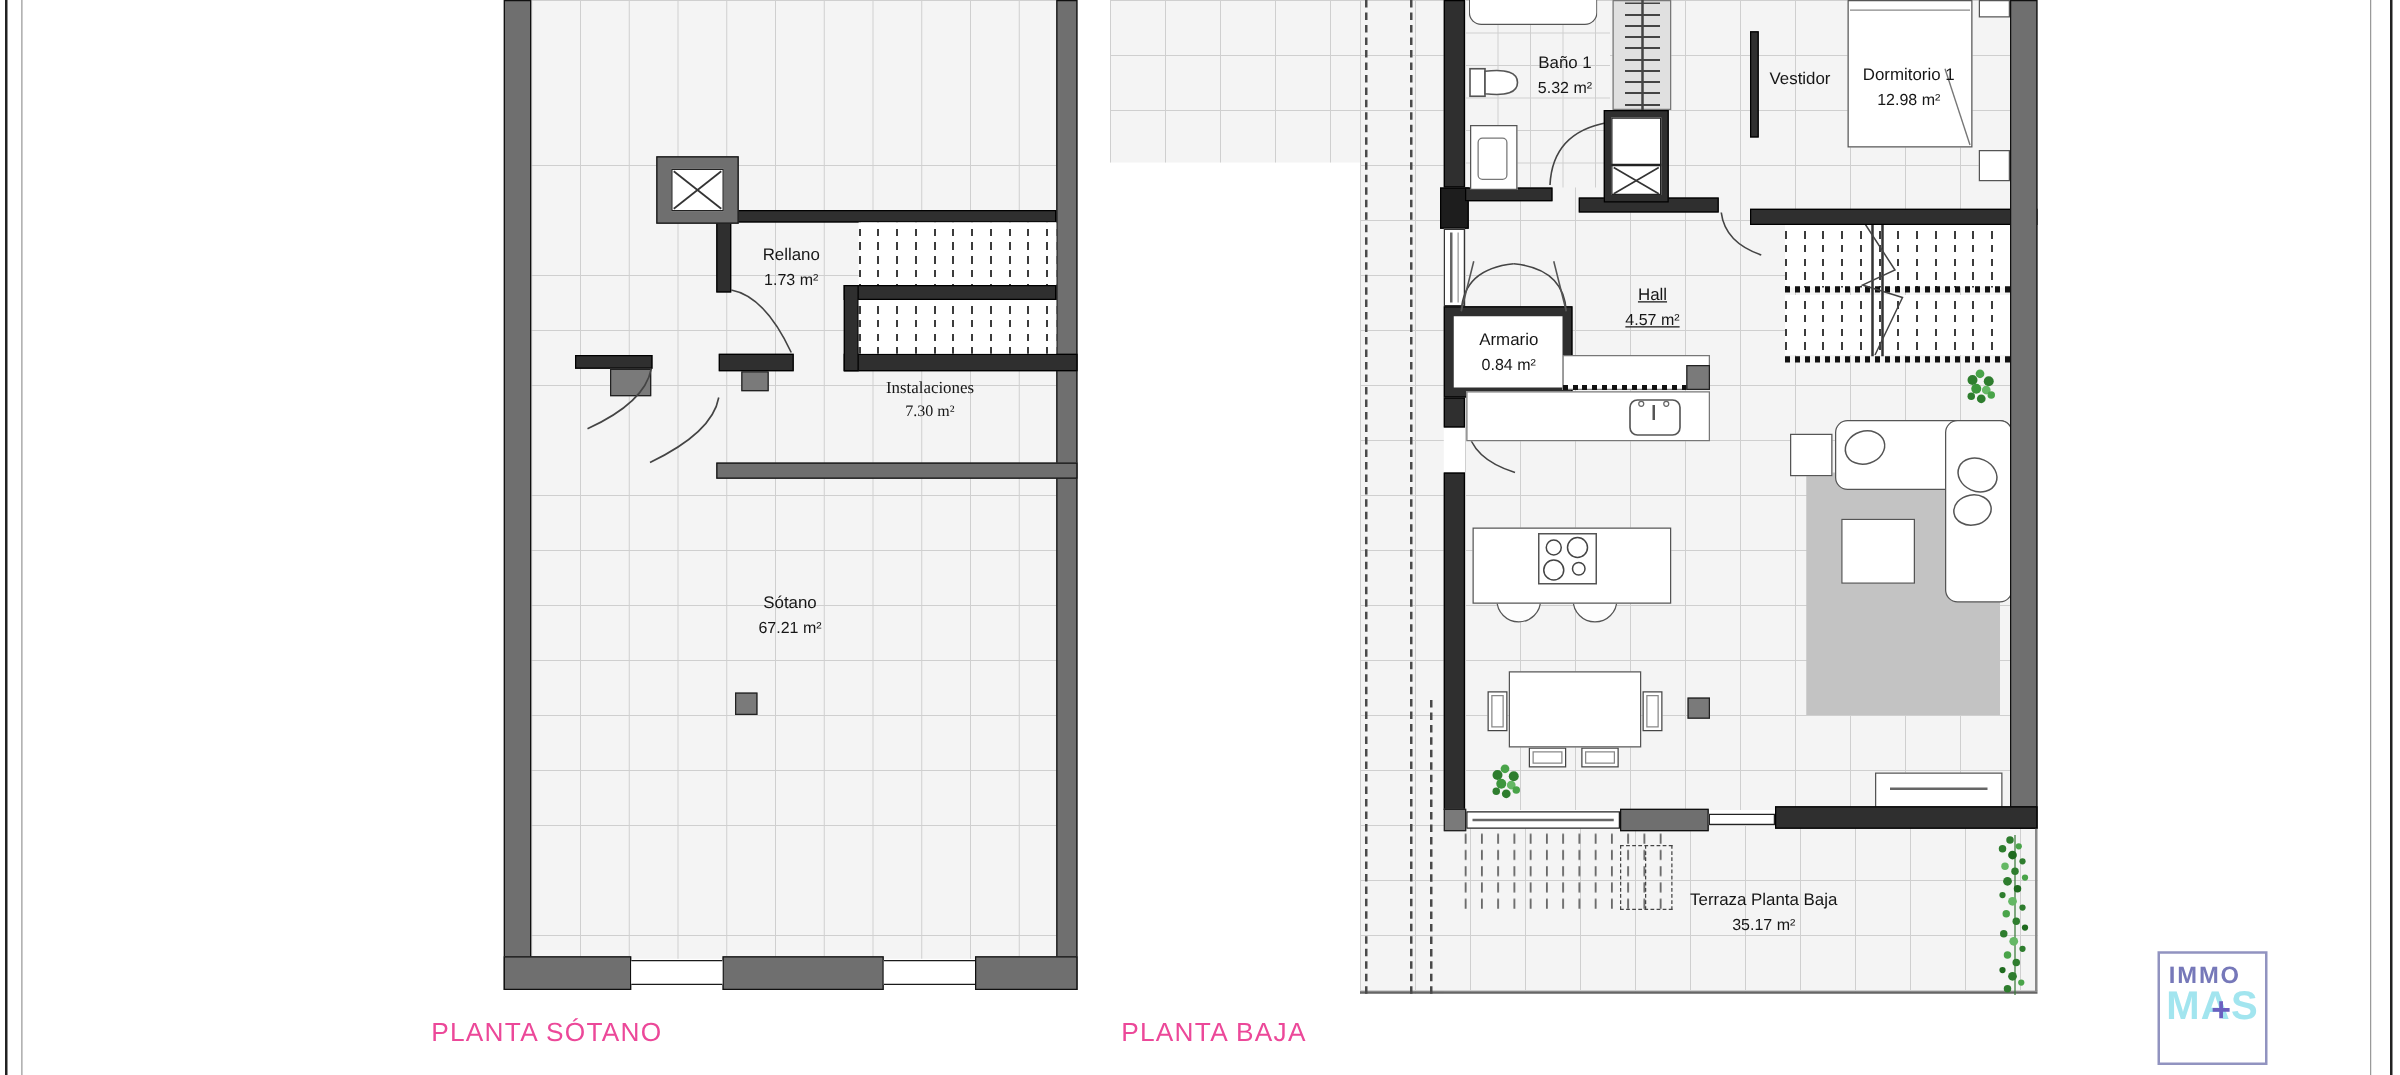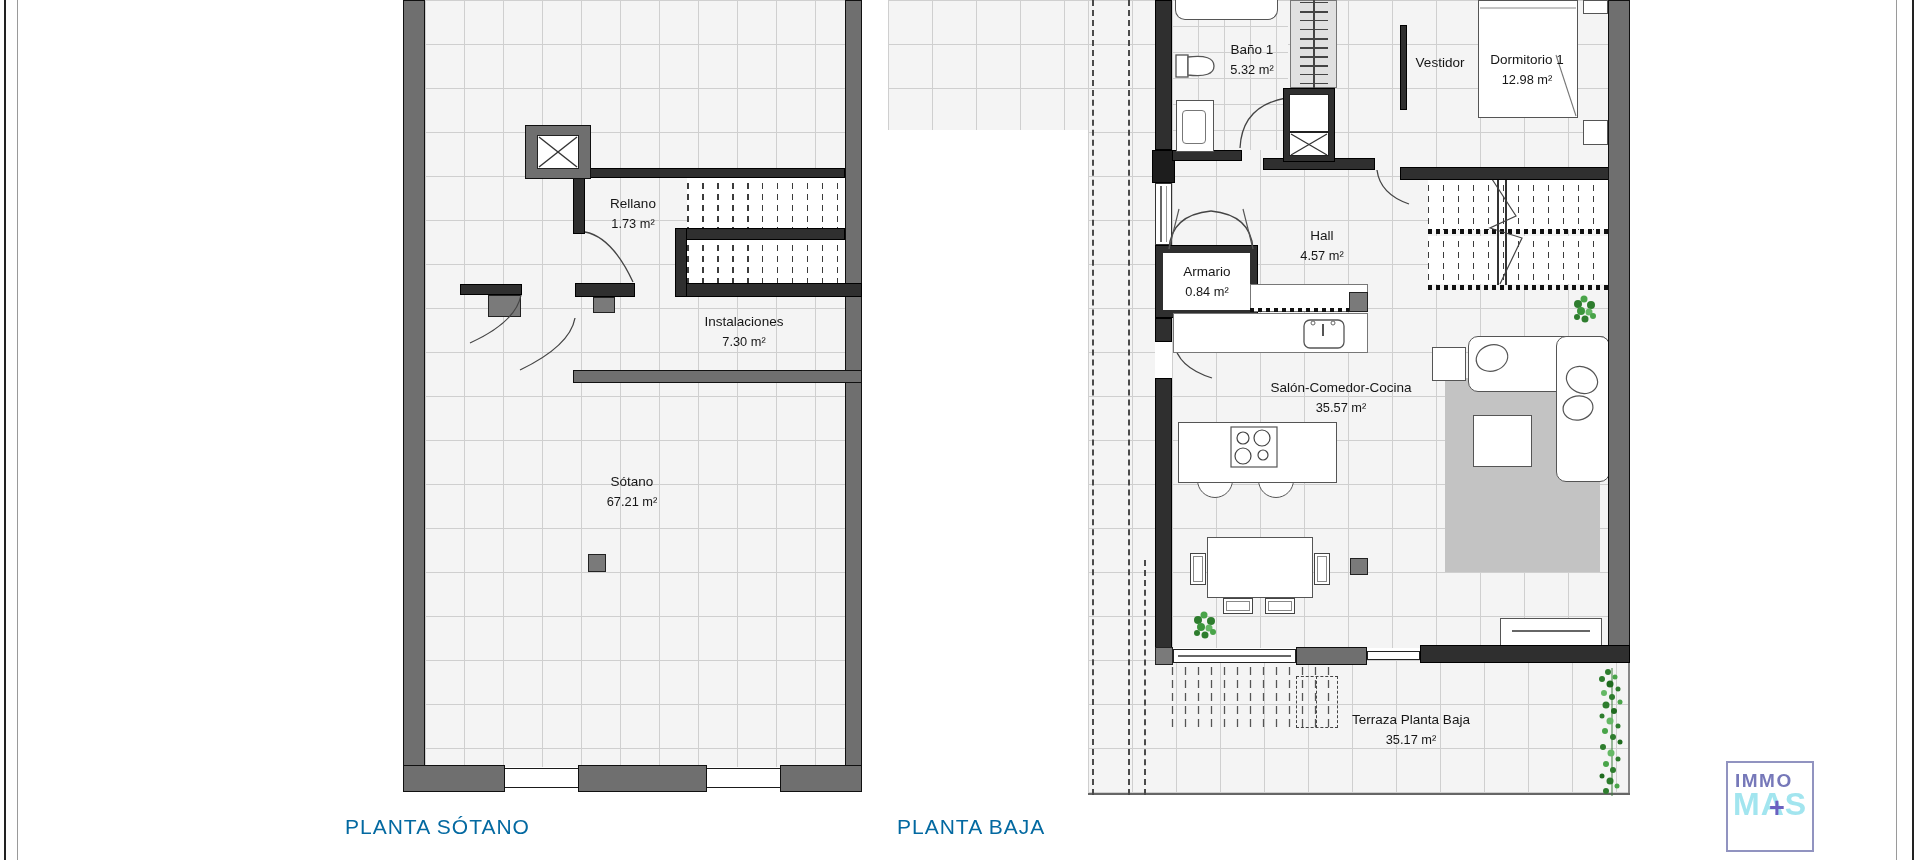--- a/index.html
+++ b/index.html
@@ -21,21 +21,21 @@
   .thinline{position:absolute;background:#666;}
   
   .treads{position:absolute;background-color:#fff;
     background-image:repeating-linear-gradient(to bottom,#fff 0 5px,rgba(255,255,255,0) 5px 11px),
                      repeating-linear-gradient(to right,#3c3c3c 0 1.5px,transparent 1.5px 15px);}
   .dotline{position:absolute;background-image:repeating-linear-gradient(90deg,#111 0 4px,transparent 4px 8px);}
   .dashv{position:absolute;border-left:2px dashed #4a4a4a;}
   
   .lab{position:absolute;text-align:center;color:#161616;font-size:13.5px;line-height:1.5;}
   .lab .a{font-size:12.8px;}
-  .plan-title{position:absolute;font-size:21px;letter-spacing:1px;color:#0369a1;}
+  .plan-title{position:absolute;font-size:21px;letter-spacing:1px;color:#ec4899;}
   .arc{position:absolute;overflow:visible;}
   
   .winop{position:absolute;background:#fff;border-top:1.5px solid #1a1a1a;border-bottom:1.5px solid #1a1a1a;box-sizing:border-box;}
   .rug{position:absolute;background:var(--rug);}
   .pillar{position:absolute;background:#7a7a7a;border:1.5px solid #222;box-sizing:border-box;}
   
   .logo{position:absolute;left:1726px;top:761px;width:88px;height:91px;border:2px solid var(--logo-border);
         box-sizing:border-box;background:#fff;}
   .logo-immo{position:absolute;left:7px;top:7px;font-weight:bold;font-size:19px;letter-spacing:1.5px;color:var(--immo);}
   .logo-mas{position:absolute;left:5px;top:23px;font-weight:bold;font-size:32px;letter-spacing:1px;color:var(--mas);}
@@ -95,21 +95,21 @@
   <svg class="arc" style="left:520px;top:318px;" width="55" height="52">
     <path d="M55,0 Q50,28 0,52" fill="none" stroke="#444" stroke-width="1.3"></path>
   </svg>
 
   <div class="pillar" style="left:588px;top:554px;width:18px;height:18px;"></div>
 
   <div class="lab" style="left:573px;top:194px;width:120px;">
     <div>Rellano</div>
     <div class="a">1.73 m²</div>
   </div>
-  <div class="lab" style="left:674px;top:312px;width:140px;">
+  <div class="lab" style="left:674px;top:300px;width:140px;font-family:Liberation Serif, serif;">
     <div>Instalaciones</div>
     <div class="a">7.30 m²</div>
   </div>
   <div class="lab" style="left:572px;top:472px;width:120px;">
     <div>Sótano</div>
     <div class="a">67.21 m²</div>
   </div>
 
   <div class="grid" style="left:888px;top:0;width:267px;height:130px;"></div>
   <div class="grid" style="left:1088px;top:0;width:67px;height:795px;"></div>
@@ -313,31 +313,27 @@
     <div>Baño 1</div>
     <div class="a">5.32 m²</div>
   </div>
   <div class="lab" style="left:1402px;top:53px;width:76px;">
     <div>Vestidor</div>
   </div>
   <div class="lab" style="left:1468px;top:50px;width:118px;">
     <div>Dormitorio 1</div>
     <div class="a">12.98 m²</div>
   </div>
-  <div class="lab" style="left:1280px;top:226px;width:84px;">
+  <div class="lab" style="left:1280px;top:226px;width:84px;text-decoration:underline;">
     <div>Hall</div>
     <div class="a">4.57 m²</div>
   </div>
   <div class="lab" style="left:1160px;top:262px;width:94px;">
     <div>Armario</div>
     <div class="a">0.84 m²</div>
-  </div>
-  <div class="lab" style="left:1238px;top:378px;width:206px;">
-    <div>Salón-Comedor-Cocina</div>
-    <div class="a">35.57 m²</div>
   </div>
   <div class="lab" style="left:1328px;top:710px;width:166px;">
     <div>Terraza Planta Baja</div>
     <div class="a">35.17 m²</div>
   </div>
 
   <div class="plan-title" style="left:345px;top:815px;">PLANTA SÓTANO</div>
   <div class="plan-title" style="left:897px;top:815px;">PLANTA BAJA</div>
 
   <div class="logo">

